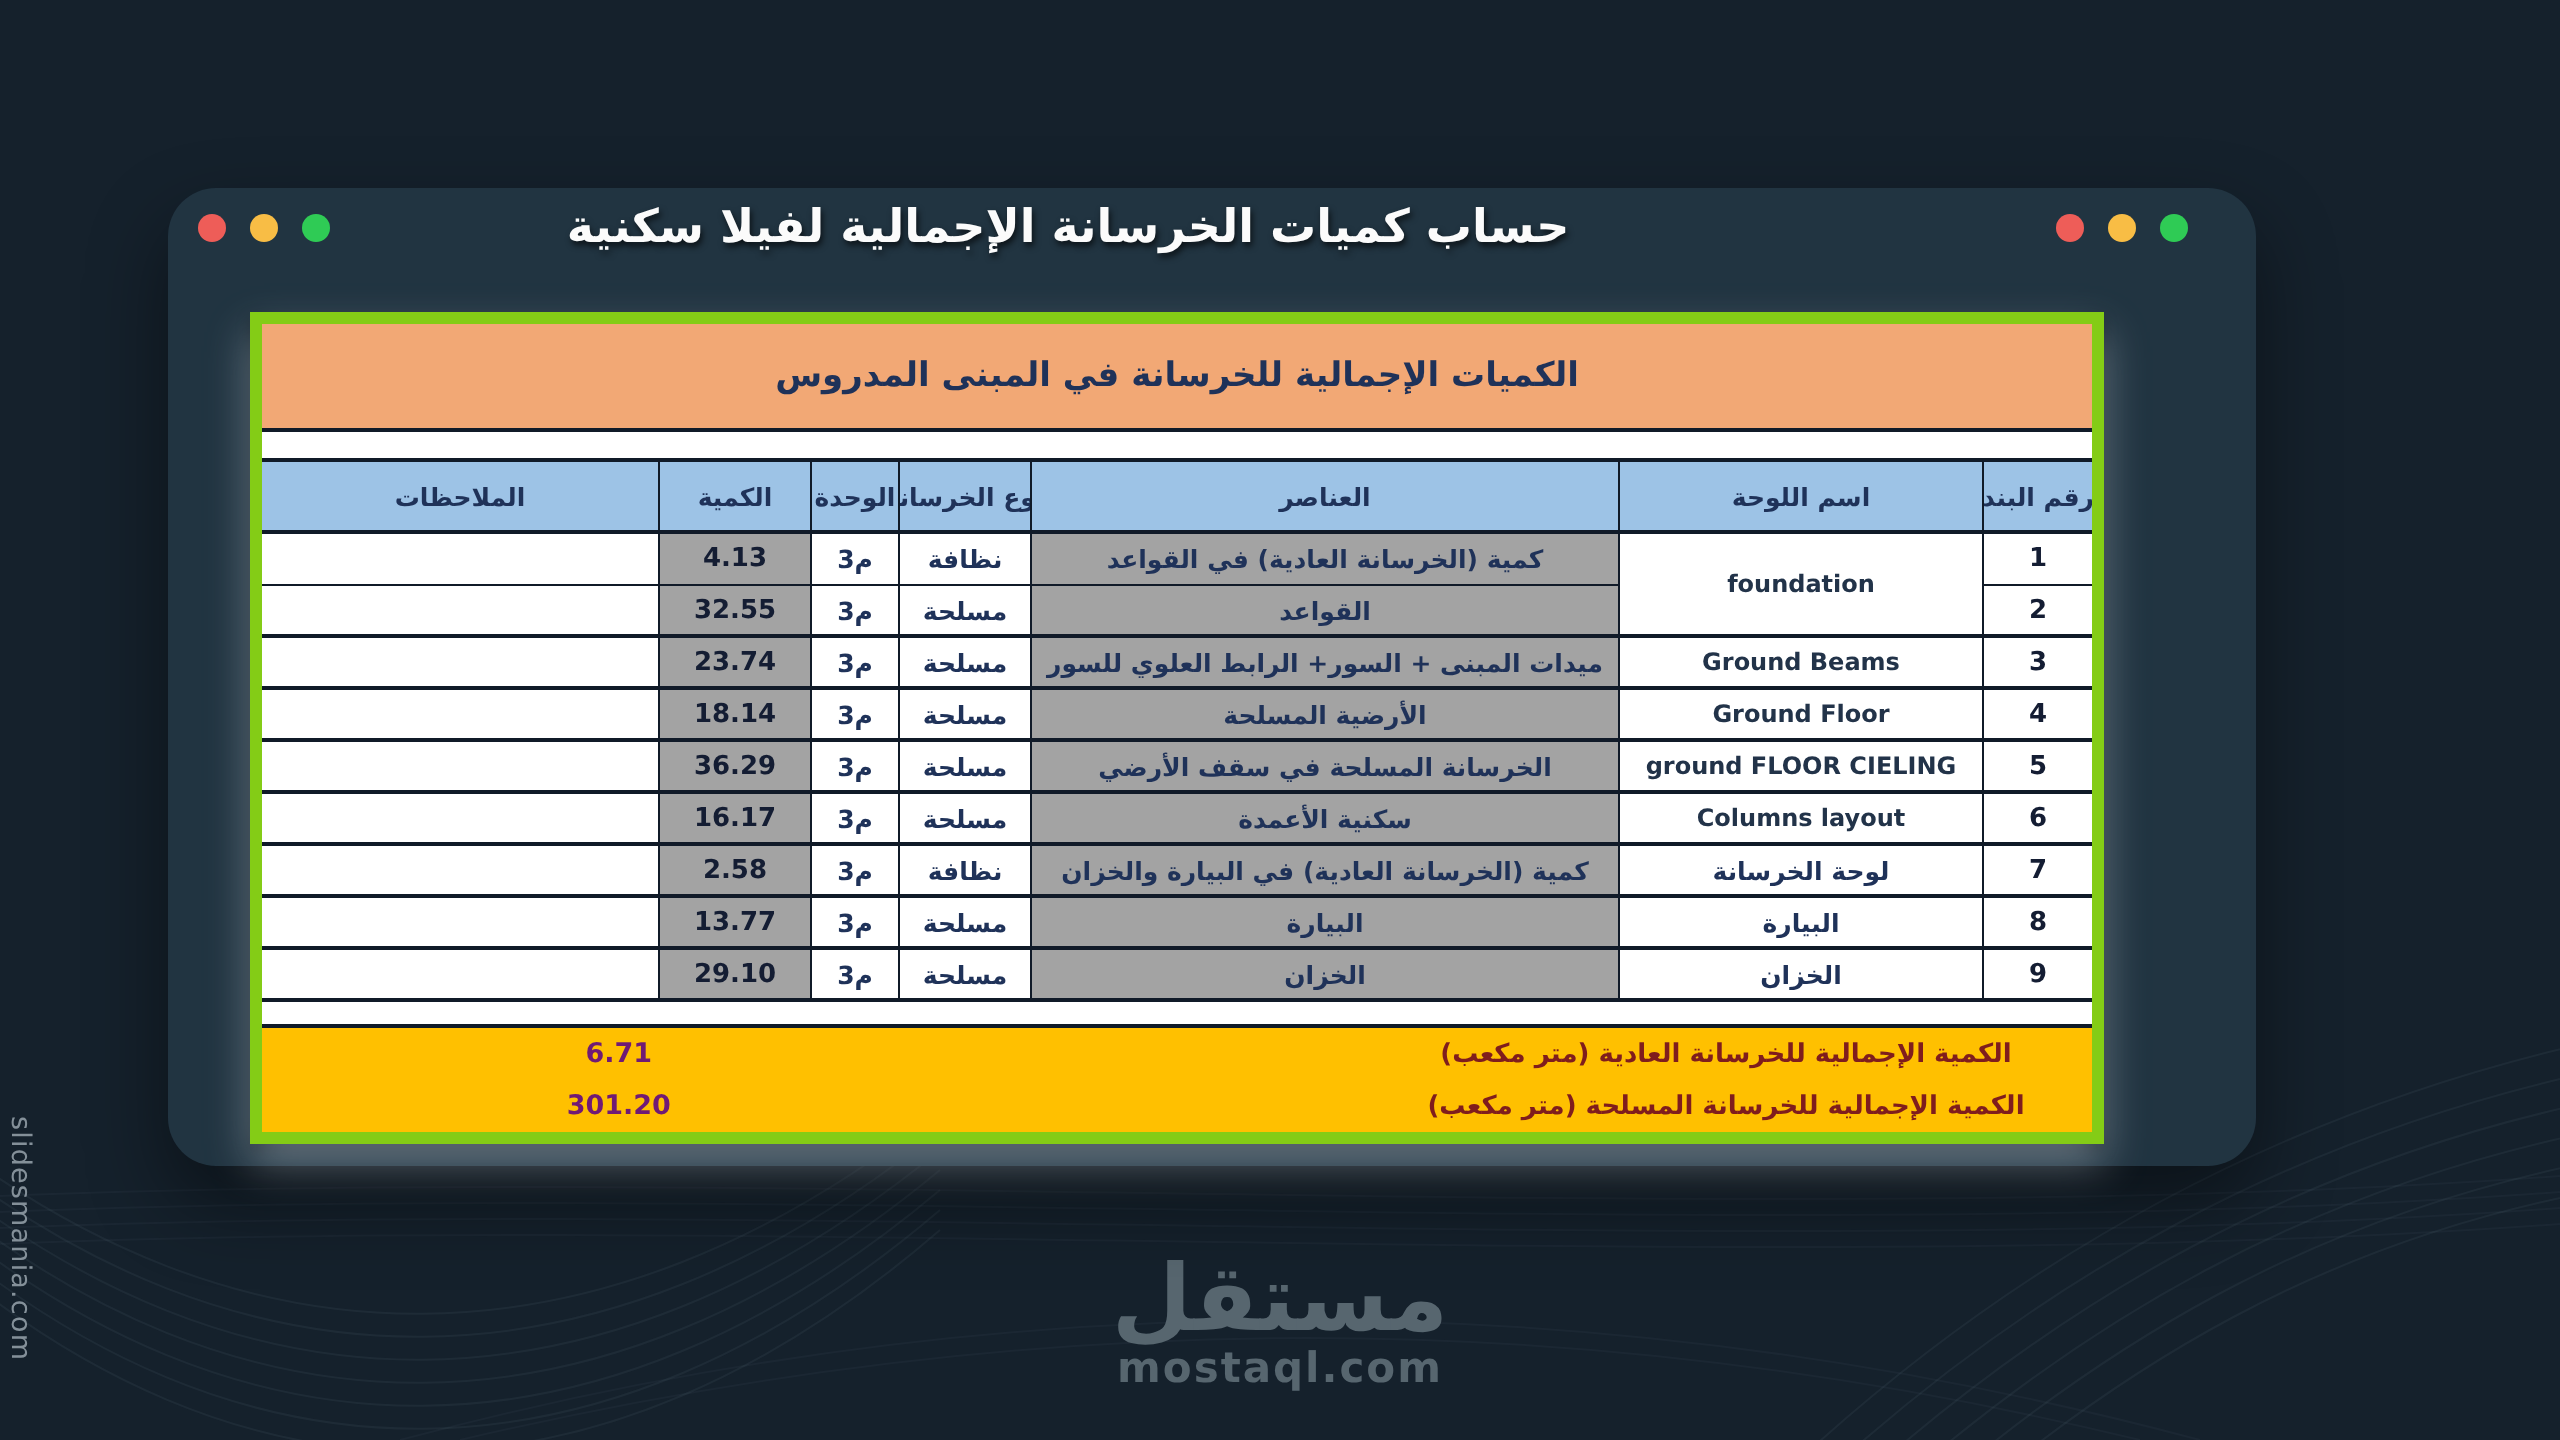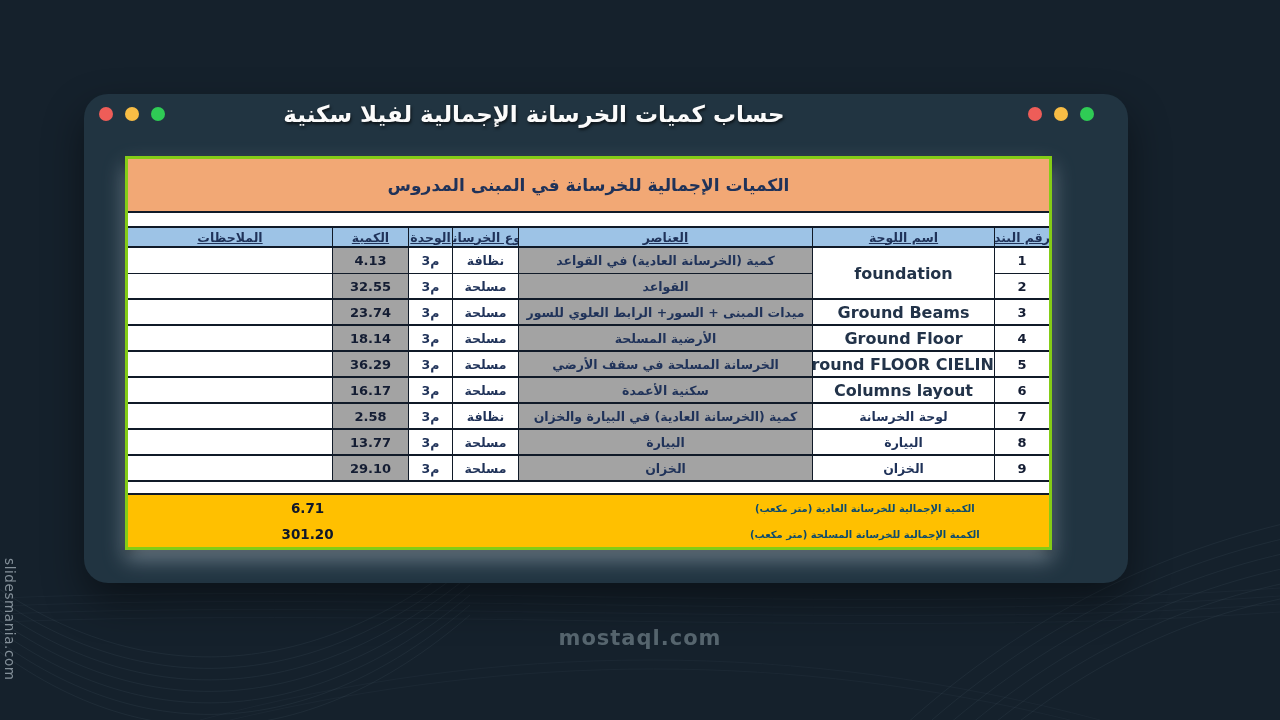--- a/index.html
+++ b/index.html
@@ -49,72 +49,72 @@
     direction:rtl;
     text-shadow:1px 2px 3px rgba(0,0,0,.65);
   }
 
   
   :root{
     --bd:#101a28;
   }
   .table-wrap{
     position:absolute;left:125px;top:156px;width:927px;
-    box-sizing:border-box;border:3px solid #84cc16;background:#fff;
+    box-sizing:border-box;border:6px solid #84cc16;background:#fff;
     box-shadow:0 10px 20px rgba(210,222,232,.40), 0 3px 6px rgba(0,0,0,.35);
     direction:rtl;
   }
   .banner{
     height:52px;background:#f2a875;border-bottom:2px solid var(--bd);
     display:flex;align-items:center;justify-content:center;
     font-size:17px;font-weight:bold;color:#1f3259;
   }
   .gap-row{background:#fff;}
   .gap-row.g1{height:13px;}
   .gap-row.g2{height:11px;}
 
   .grid{
     display:grid;direction:rtl;
     grid-template-columns:55px 182px 294px 66px 44px 76px auto;
   }
   .grid.head{border-top:2px solid var(--bd);}
   .grid.head .cell{
-    background:#9dc3e6;height:20px;border-bottom:2px solid var(--bd);
-    font-weight:bold;font-size:12.5px;color:#1f3259;text-decoration:underline;
+    background:#9dc3e6;height:36px;border-bottom:2px solid var(--bd);
+    font-weight:bold;font-size:12.5px;color:#1f3259;
   }
   .grid.body{grid-auto-rows:26px;grid-auto-flow:row;}
   .cell{
     box-sizing:border-box;
     display:flex;align-items:center;justify-content:center;
     border-left:1px solid var(--bd);
     font-size:12.5px;color:#1f3259;font-weight:bold;
     white-space:nowrap;overflow:hidden;
     background:#fff;
   }
   .cell.no-bl{border-left:none;}
   .grid.body .cell{border-bottom:2px solid var(--bd);}
   .grid.body .cell.bb-thin{border-bottom:1px solid var(--bd);}
   .cell.green{background:#a3a3a3;}
   .cell.span2{grid-row:span 2;}
-  .cell.latin{direction:ltr;font-weight:600;font-size:16px;color:#223349;}
+  .cell.latin{direction:ltr;font-weight:600;font-size:12px;color:#223349;}
   .cell.num{color:#141d33;font-size:13px;direction:ltr;}
 
   .totals{
     background:#ffc000;border-top:2px solid var(--bd);height:52px;
   }
   .t-row{position:relative;height:26px;}
   .t-label{
     position:absolute;right:0;width:40%;top:0;height:26px;
     display:flex;align-items:center;justify-content:center;
-    font-size:10px;font-weight:bold;color:#0c4a6e;
+    font-size:13px;font-weight:bold;color:#7f1d1d;
   }
   .t-value{
     position:absolute;left:6%;width:27%;top:0;height:26px;
     display:flex;align-items:center;justify-content:center;
-    font-size:13.5px;font-weight:bold;color:#0f172a;direction:ltr;
+    font-size:13.5px;font-weight:bold;color:#701a75;direction:ltr;
   }
 </style>
 </head>
 <body>
 
 <div class="stage">
 
   <svg class="bg-waves" width="1280" height="720" viewBox="0 0 1280 720">
     <g stroke="#9fb8c9" stroke-opacity="0.07" fill="none" stroke-width="1">
       <path d="M-40,560 C120,690 300,690 470,555"></path>
@@ -139,20 +139,21 @@
       <path d="M0,614 C400,598 900,632 1280,604"></path>
       <path d="M0,622 C400,606 900,640 1280,612"></path>
       <path d="M200,720 C500,640 800,640 1100,720"></path>
       <path d="M230,720 C520,652 790,652 1070,720"></path>
     </g>
   </svg>
 
   <div class="wm-side">slidesmania.com</div>
 
   <div class="wm-center">
+    <div class="ar">مستقل</div>
     <div class="en">mostaql.com</div>
   </div>
 
   <div class="card"></div>
 
   <div class="dots left">
     <span class="dot red"></span>
     <span class="dot yellow"></span>
     <span class="dot green"></span>
   </div>

